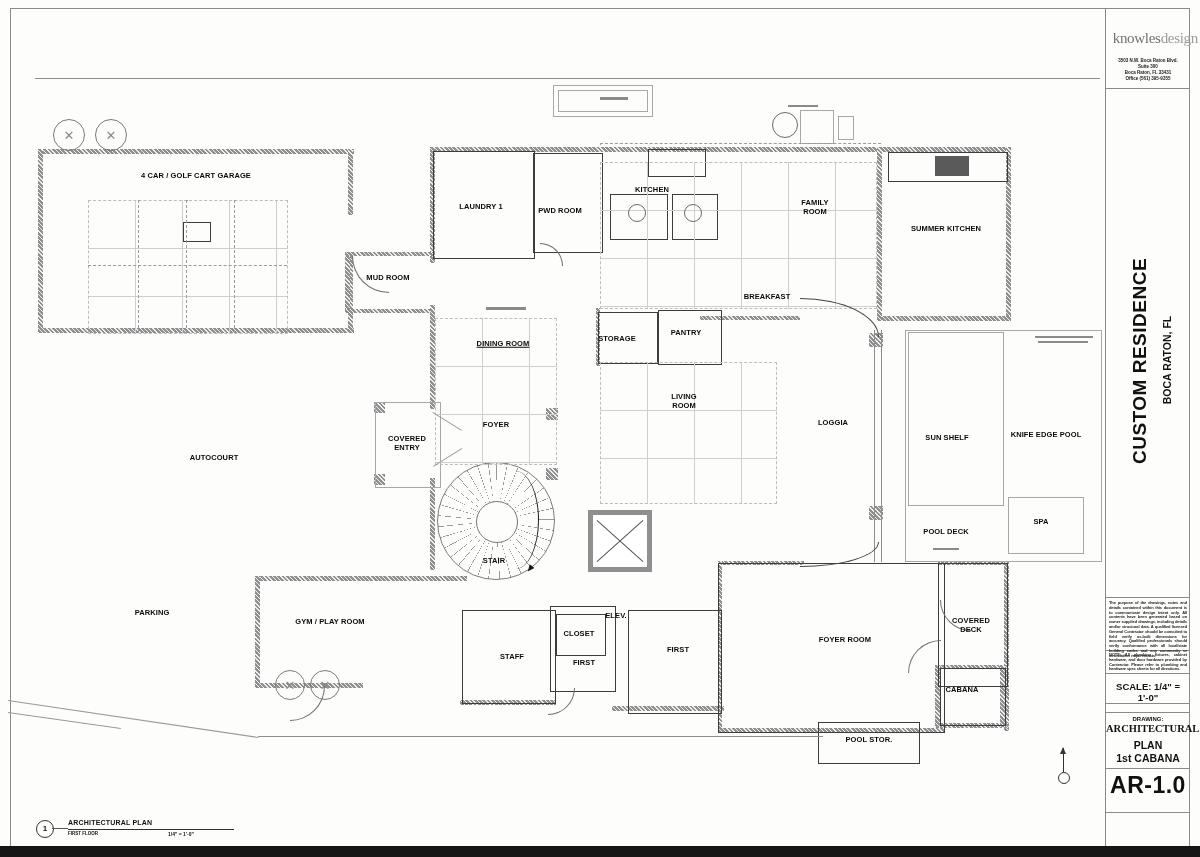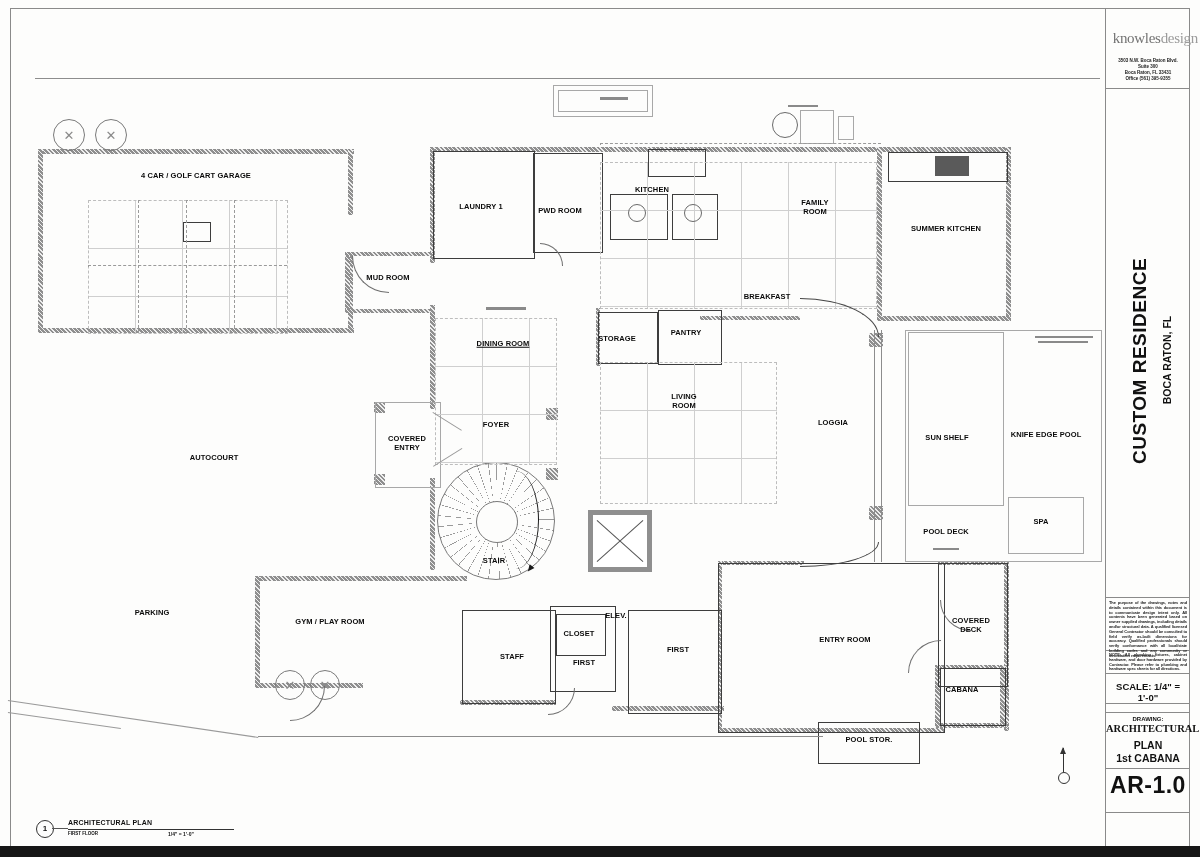--- a/index.html
+++ b/index.html
@@ -221,21 +221,21 @@
       <div class="room-label" style="left: 494px; top: 520px; margin-top: 41px;">STAIR</div>
       <div class="room-label" style="left: 946px; top: 532px;">POOL DECK</div>
       <div class="room-label" style="left: 1041px; top: 522px;">SPA</div>
       <div class="room-label" style="left: 616px; top: 568px; margin-top: 48px;">ELEV.</div>
       <div class="room-label" style="left: 152px; top: 613px;">PARKING</div>
       <div class="room-label" style="left: 330px; top: 622px;">GYM / PLAY ROOM</div>
       <div class="room-label" style="left: 512px; top: 657px;">STAFF</div>
       <div class="room-label" style="left: 579px; top: 634px;">CLOSET</div>
       <div class="room-label" style="left: 584px; top: 663px;">FIRST</div>
       <div class="room-label" style="left: 678px; top: 650px;">FIRST</div>
-      <div class="room-label" style="left: 845px; top: 640px;">ENTRY ROOM</div>
+      <div class="room-label" style="left: 845px; top: 640px;">FOYER ROOM</div>
       <div class="room-label" style="left: 971px; top: 625px;">COVERED
 DECK</div>
       <div class="room-label" style="left: 962px; top: 690px;">CABANA</div>
       <div class="room-label" style="left: 869px; top: 740px; text-align: right;">POOL STOR.</div>
     </div>
 
   <div id="tb-vline"></div>
   <div class="tb-h" style="top:88px;"></div>
   <div class="tb-h" style="top:597px;"></div>
   <div class="tb-h" style="top:650px;"></div>

